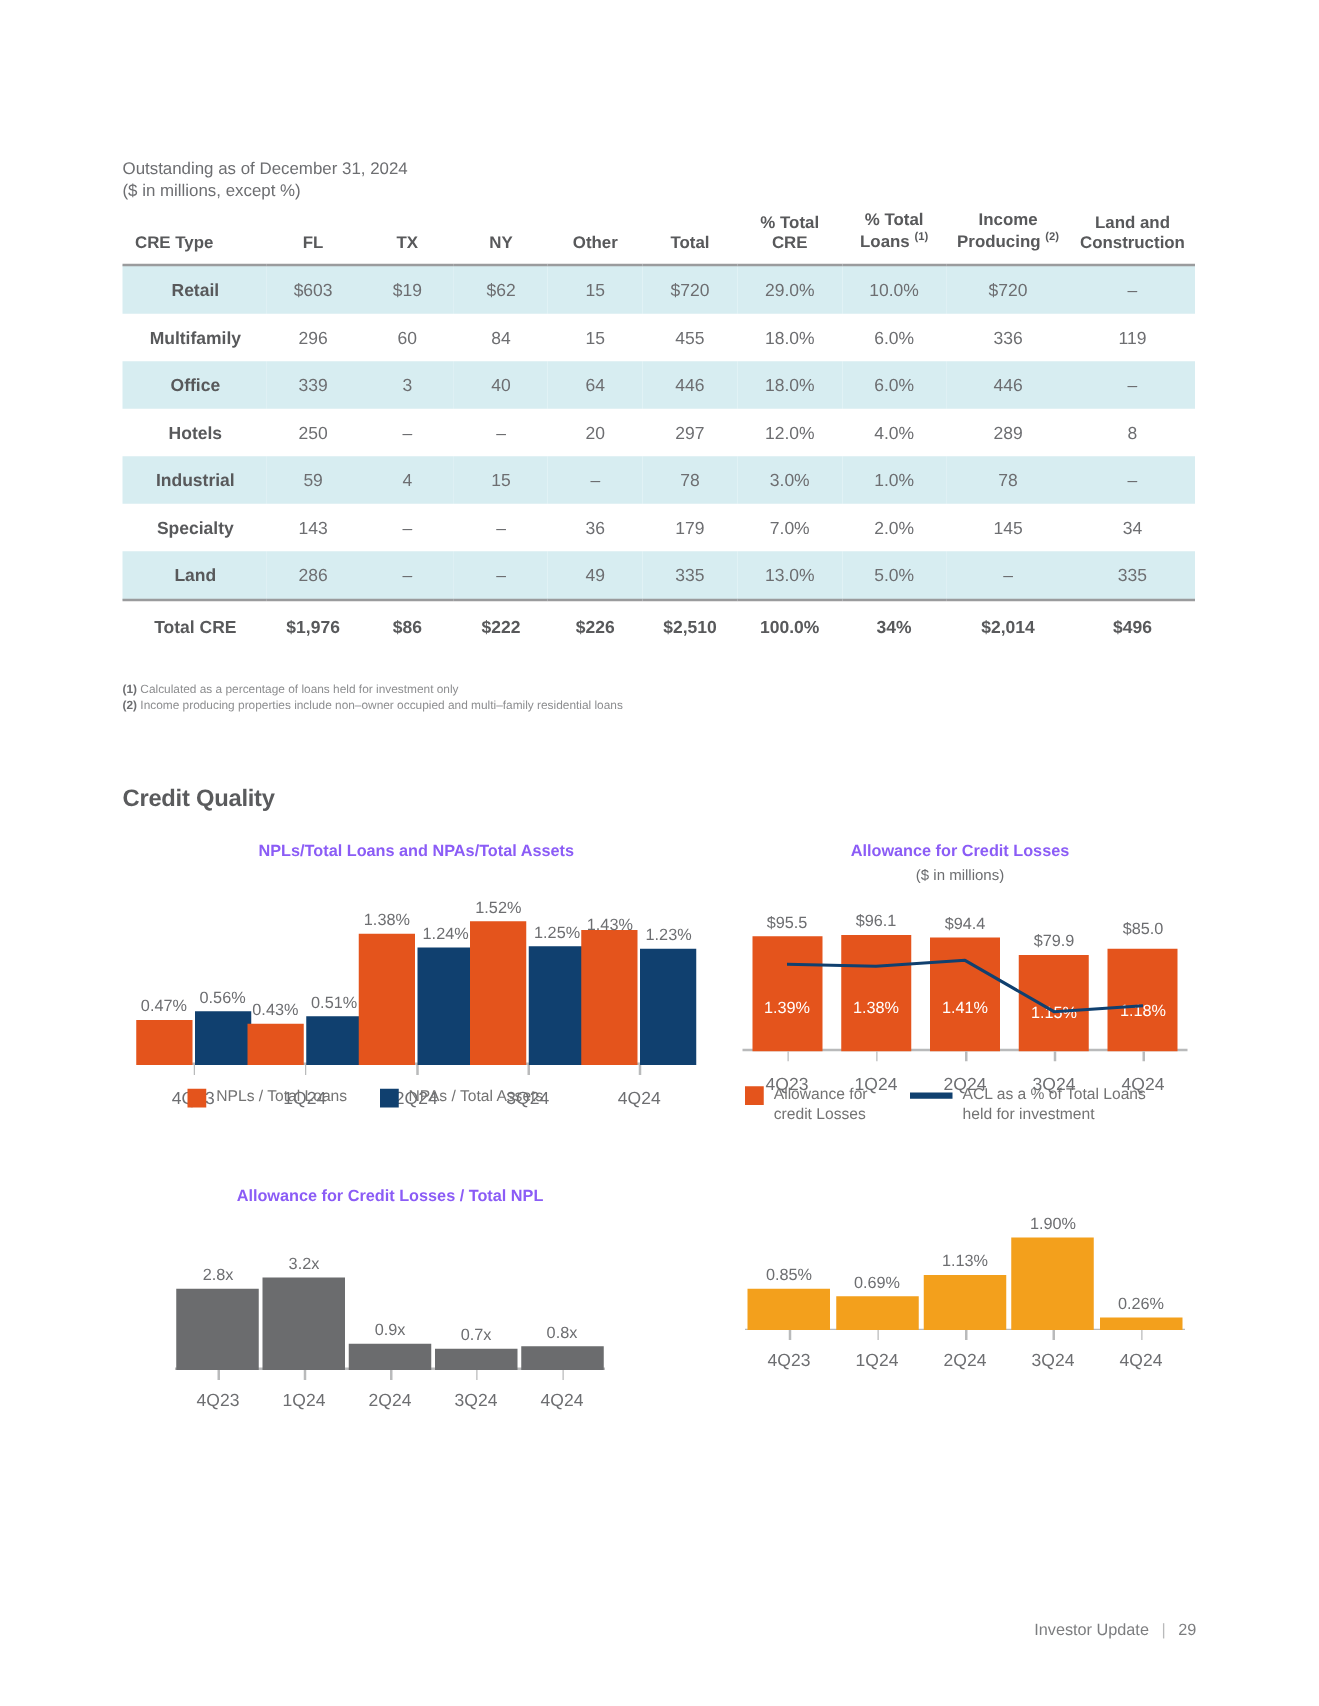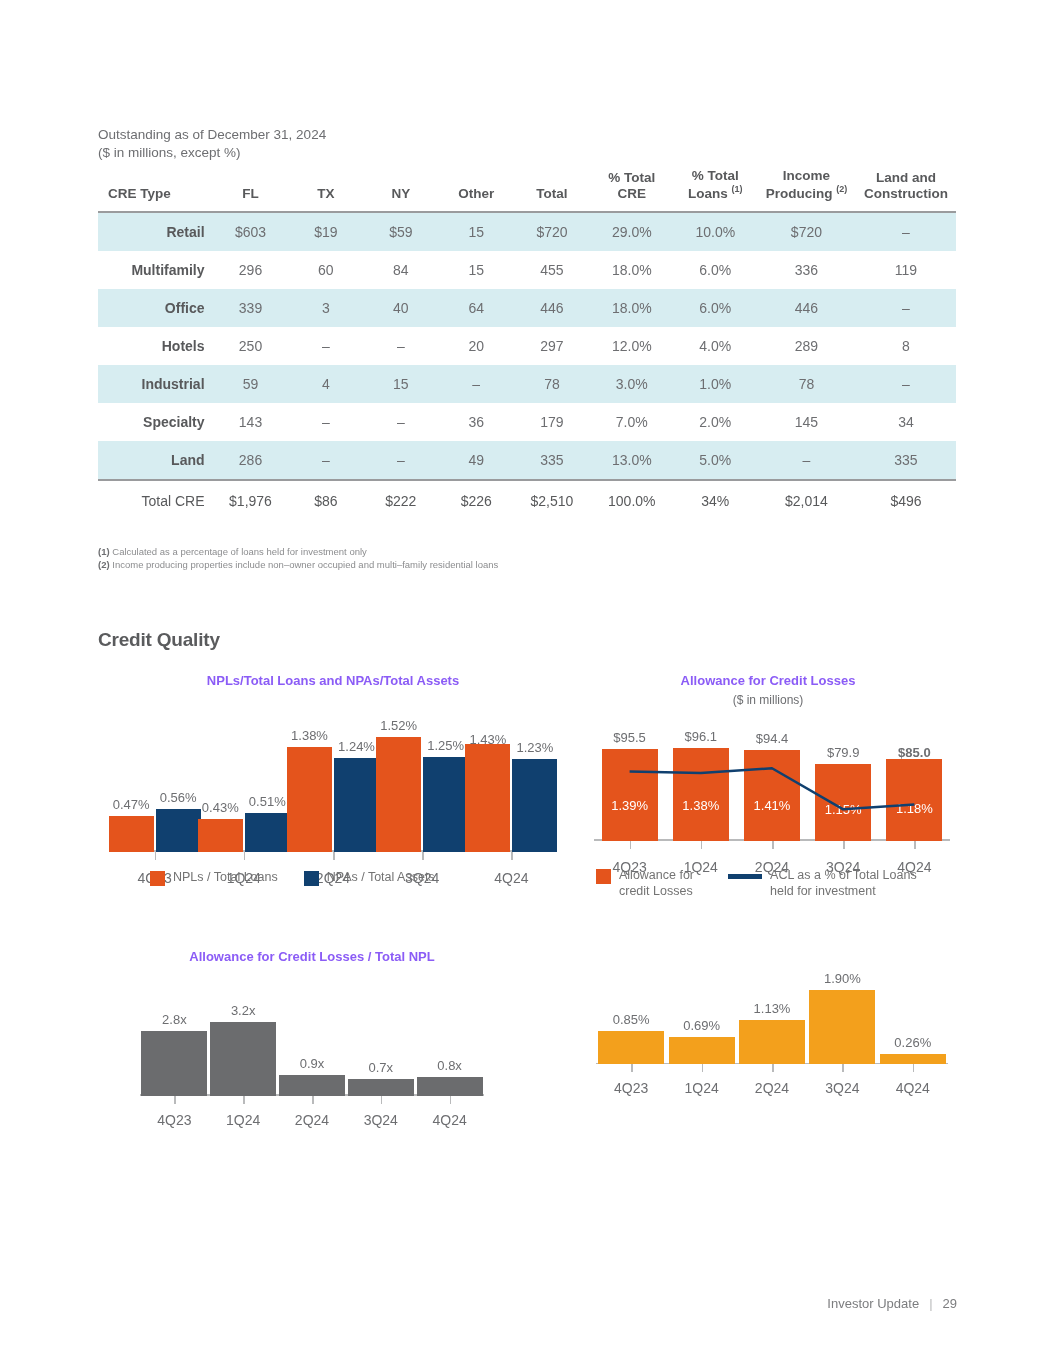--- a/index.html
+++ b/index.html
@@ -54,29 +54,29 @@
   }
   #cre-table th.left { text-align: left; padding-left: 10px; }
   #cre-table td {
     padding: 11px 8px;
     text-align: center;
     color: #6d6e71;
     font-size: 14px;
     white-space: nowrap;
   }
   #cre-table td.left {
-    text-align: right;
+    text-align: center;
     font-weight: bold;
     color: #58595b;
     padding-left: 10px;
   }
   #cre-table tbody tr.alt td { background: #d7edf1; }
   #cre-table tbody tr.total td {
     border-top: 2px solid #9a9b9d;
-    font-weight: normal;
+    font-weight: bold;
     color: #58595b;
     padding-top: 12px;
     background: #ffffff;
   }
   .sup { font-size: 9px; vertical-align: super; }
 
   .footnote {
     position: absolute;
     left: 98px;
     font-size: 9.5px;
@@ -186,21 +186,21 @@
         <th>% Total<br>Loans <span class="sup">(1)</span></th>
         <th>Income<br>Producing <span class="sup">(2)</span></th>
         <th>Land and<br>Construction</th>
       </tr>
     </thead>
     <tbody id="cre-tbody">
         <tr class="alt">
           <td class="left">Retail</td>
           <td>$603</td>
           <td>$19</td>
-          <td>$59</td>
+          <td>$62</td>
           <td>15</td>
           <td>$720</td>
           <td>29.0%</td>
           <td>10.0%</td>
           <td>$720</td>
           <td>–</td>
         </tr>
         <tr>
           <td class="left">Multifamily</td>
           <td>296</td>
@@ -363,21 +363,21 @@
         <div class="bar-label" style="left: 142.4px; width: 71.2px; bottom: 94.9673px;">$94.4</div>
         <div class="bar-label inside" style="left: 142.4px; width: 71.2px; bottom: 27.2902px;">1.41%</div>
         <div class="tick" style="left: 178px; bottom: -8px;"></div>
         <div class="xlabel" style="left: 142.4px; width: 71.2px; bottom: -34px;">2Q24</div>
         <div class="bar" style="left: 221.2px; width: 56px; height: 76.9945px; background: rgb(228, 84, 28);"></div>
         <div class="bar-label" style="left: 213.6px; width: 71.2px; bottom: 80.9945px;">$79.9</div>
         <div class="bar-label inside" style="left: 213.6px; width: 71.2px; bottom: 23.0984px;">1.15%</div>
         <div class="tick" style="left: 249.2px; bottom: -8px;"></div>
         <div class="xlabel" style="left: 213.6px; width: 71.2px; bottom: -34px;">3Q24</div>
         <div class="bar" style="left: 292.4px; width: 56px; height: 81.9091px; background: rgb(228, 84, 28);"></div>
-        <div class="bar-label" style="left: 284.8px; width: 71.2px; bottom: 81px; font-weight: bold;">$85.0</div>
+        <div class="bar-label" style="left: 284.8px; width: 71.2px; bottom: 91px;">$85.0</div>
         <div class="bar-label inside" style="left: 284.8px; width: 71.2px; bottom: 24.5727px;">1.18%</div>
         <div class="tick" style="left: 320.4px; bottom: -8px;"></div>
         <div class="xlabel" style="left: 284.8px; width: 71.2px; bottom: -34px;">4Q24</div>
         <svg width="356" height="106" style="position: absolute; left: 0px; bottom: 0px;">
           <polyline points="35.6,36.388059701492566 106.80000000000001,37.970149253731364 178,33.223880597014954 249.20000000000002,74.35820895522389 320.40000000000003,69.61194029850748" fill="none" stroke="#10406F" stroke-width="2.5" stroke-linejoin="round"></polyline>
         </svg>
       </div>
     <div class="legend" id="legend-acl" style="left: 18px; top: 196px; gap: 34px;">
         <div class="legend-item">
           <span class="swatch" style="background: rgb(228, 84, 28);"></span>

